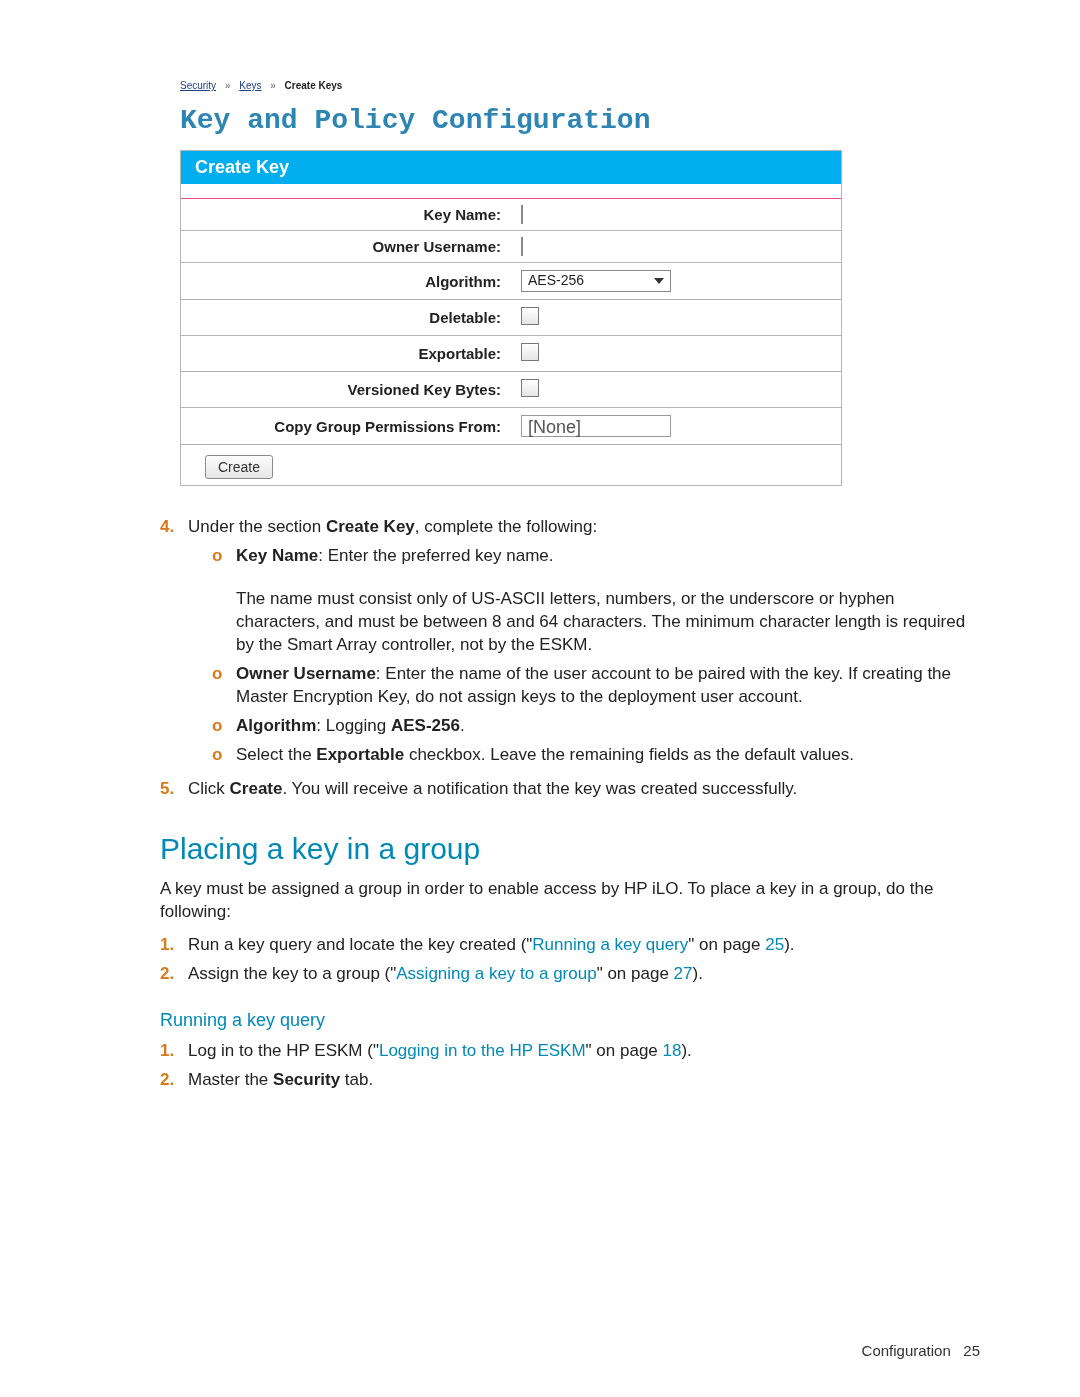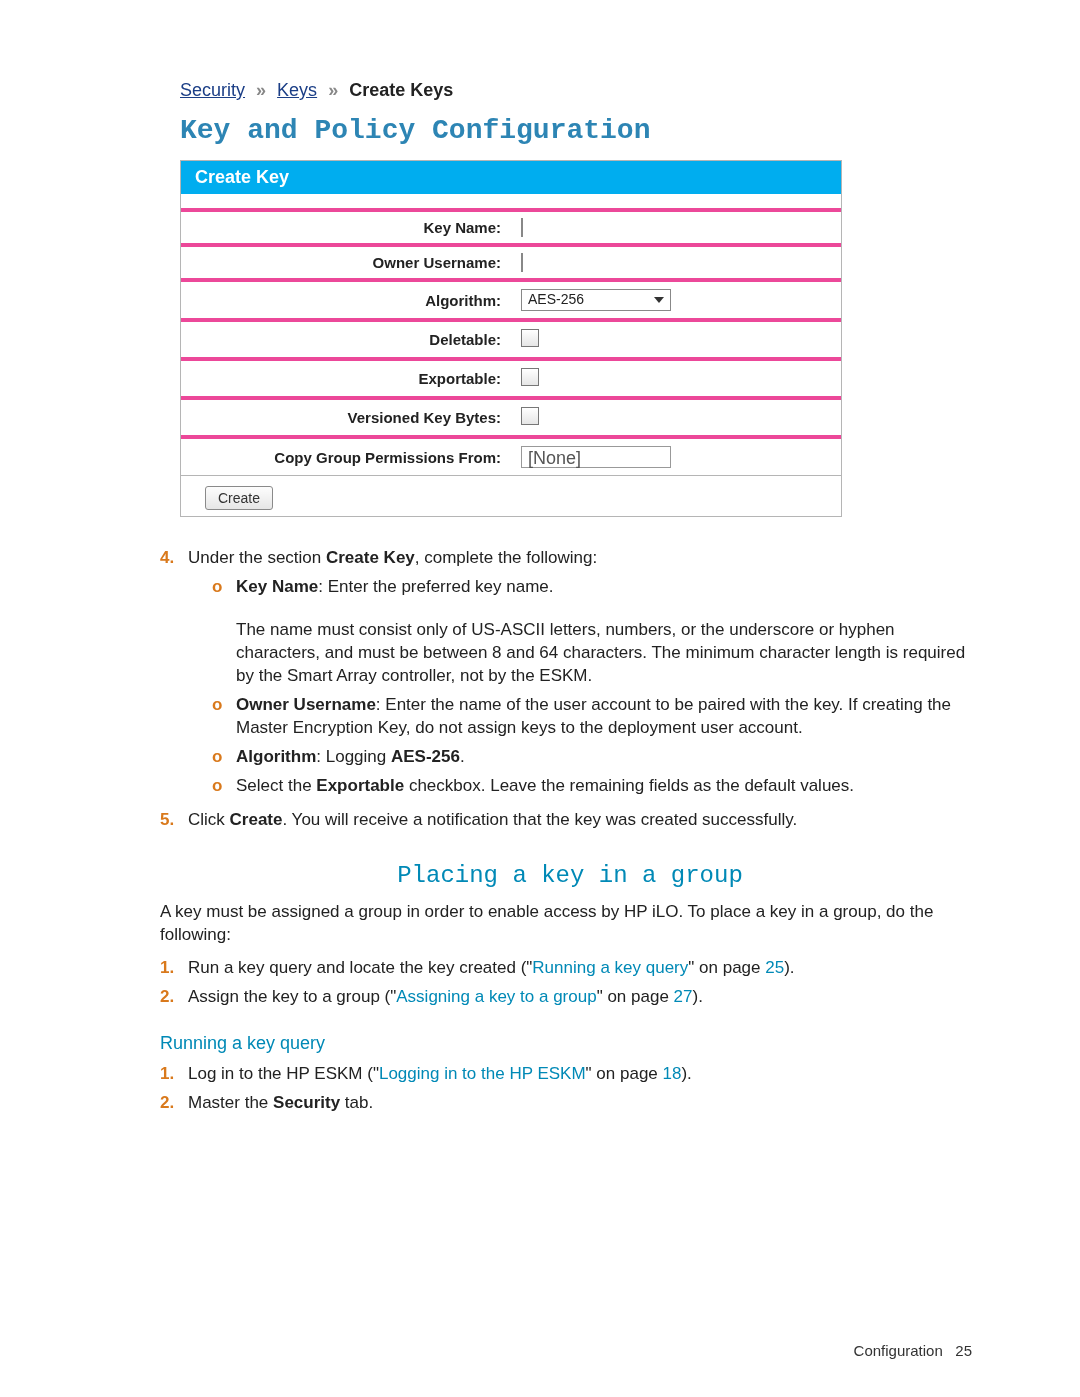--- a/index.html
+++ b/index.html
@@ -15,21 +15,21 @@
     position: relative;
     box-sizing: border-box;
     padding: 80px 100px 40px 160px;
   }
   
   .shot {
     margin: 0 0 30px 20px;
   }
   .breadcrumb {
     font-family: Verdana, Geneva, sans-serif;
-    font-size: 18px;
+    font-size: 10px;
     color: #1b3e86;
     margin-bottom: 14px;
   }
   .breadcrumb .bc-link { text-decoration: underline; }
   .breadcrumb .bc-sep { color: #888; margin: 0 6px; font-weight: bold; }
   .breadcrumb .bc-current { color: #222; font-weight: bold; }
   .shot-title {
     font-family: Liberation Mono, monospace;
     font-size: 28px;
     font-weight: bold;
@@ -43,21 +43,21 @@
   .panel-header {
     background: #00adef;
     color: #fff;
     font-family: Verdana, Geneva, sans-serif;
     font-size: 18px;
     font-weight: bold;
     padding: 6px 14px;
   }
   .form-table { width: 100%; border-collapse: collapse; margin-top: 14px; }
   .form-table td {
-    border-top: 4px solid #ec4899;
+    border-top: 1px solid #ec4899;
     border-bottom: 1px solid #b5b5b5;
     padding: 7px 10px;
     font-family: Verdana, Geneva, sans-serif;
     font-size: 15px;
     vertical-align: middle;
   }
   .form-table td.label { text-align: right; font-weight: bold; width: 310px; }
   .form-table td.ctrl { text-align: left; }
   .txt-input {
     width: 150px; height: 20px;
@@ -109,36 +109,35 @@
     color: #d9791c; font-weight: bold;
   }
   .step-body { flex: 1; }
   .sub { margin: 6px 0 6px 24px; display: flex; }
   .sub .circ { width: 24px; flex: 0 0 24px; color: #d9791c; font-weight: bold; }
   .sub .txt { flex: 1; }
   .bold { font-weight: bold; }
   h2.section {
     color: #0089b6;
     font-weight: normal;
-    font-size: 24px;
+    font-size: 30px;
     margin: 28px 0 8px 0;
-    font-family: Liberation Mono, monospace;
-    text-align: center;
+    font-family: Liberation Sans, sans-serif;
   }
   h3.subsection {
     color: #0089b6;
     font-weight: normal;
     font-size: 18px;
     margin: 22px 0 8px 0;
     font-family: "Segoe UI", Arial, sans-serif;
   }
   .link { color: #0089b6; }
   .footer {
     position: absolute;
-    bottom: 38px; right: 108px;
+    bottom: 38px; right: 100px;
     font-size: 15px; color: #333;
   }
 </style>
 </head>
 <body>
 
 <div class="page">
 
   <div class="shot">
     <div class="breadcrumb">

